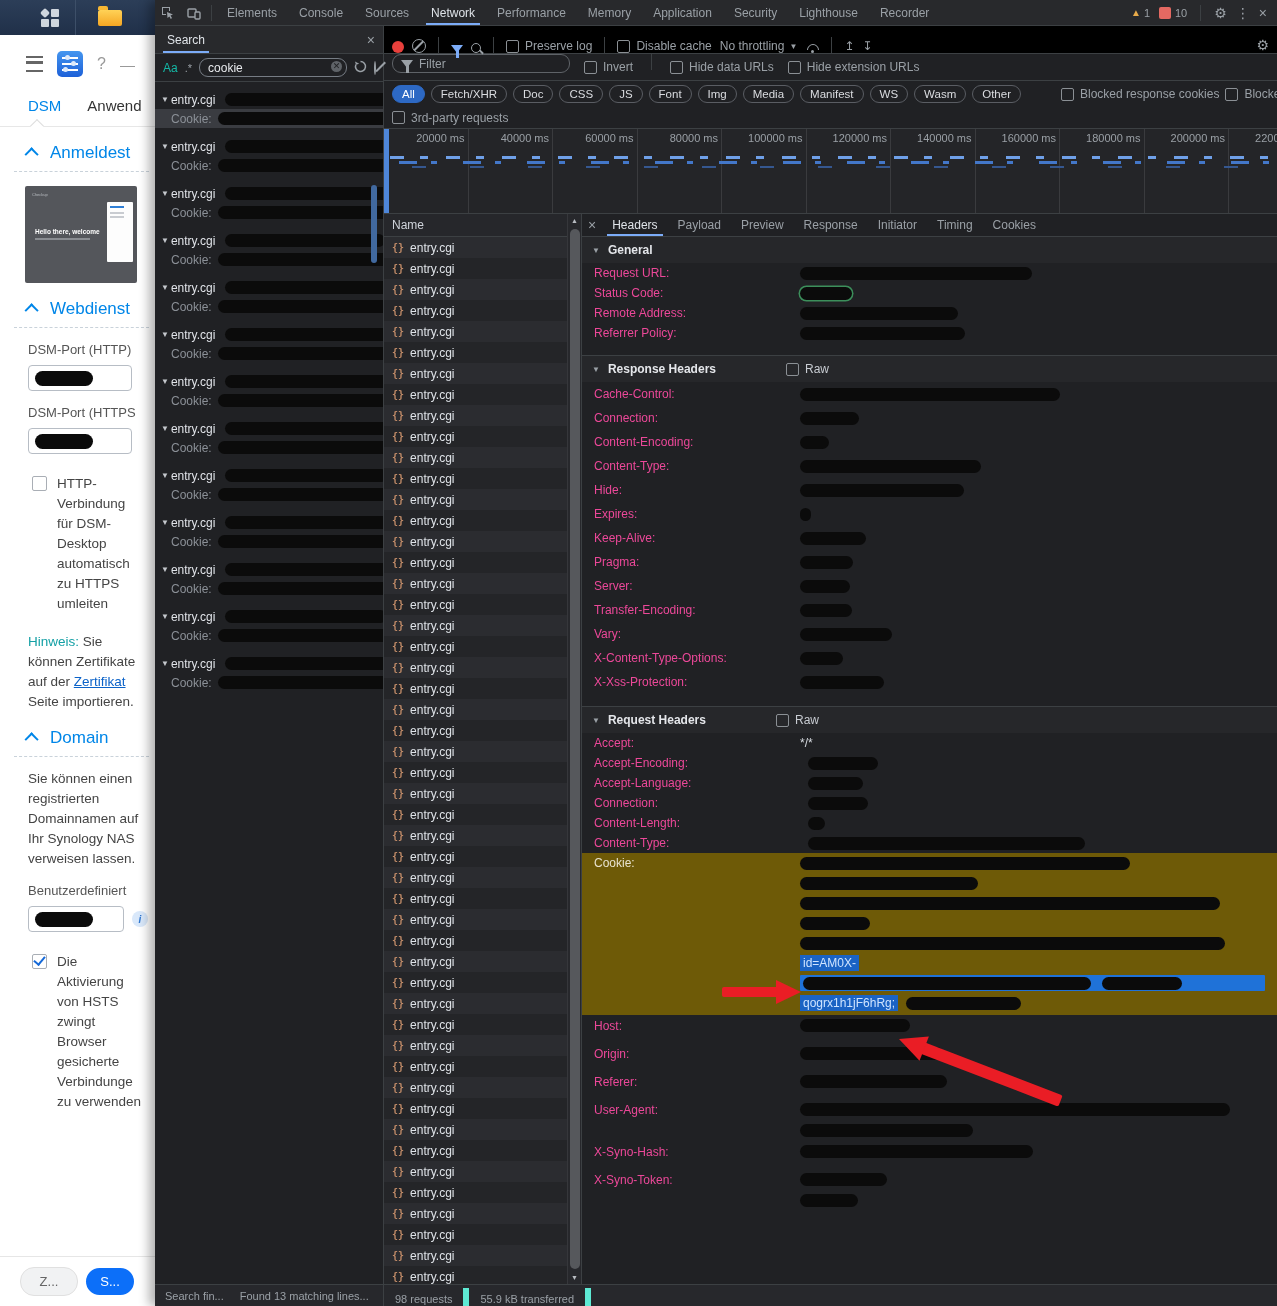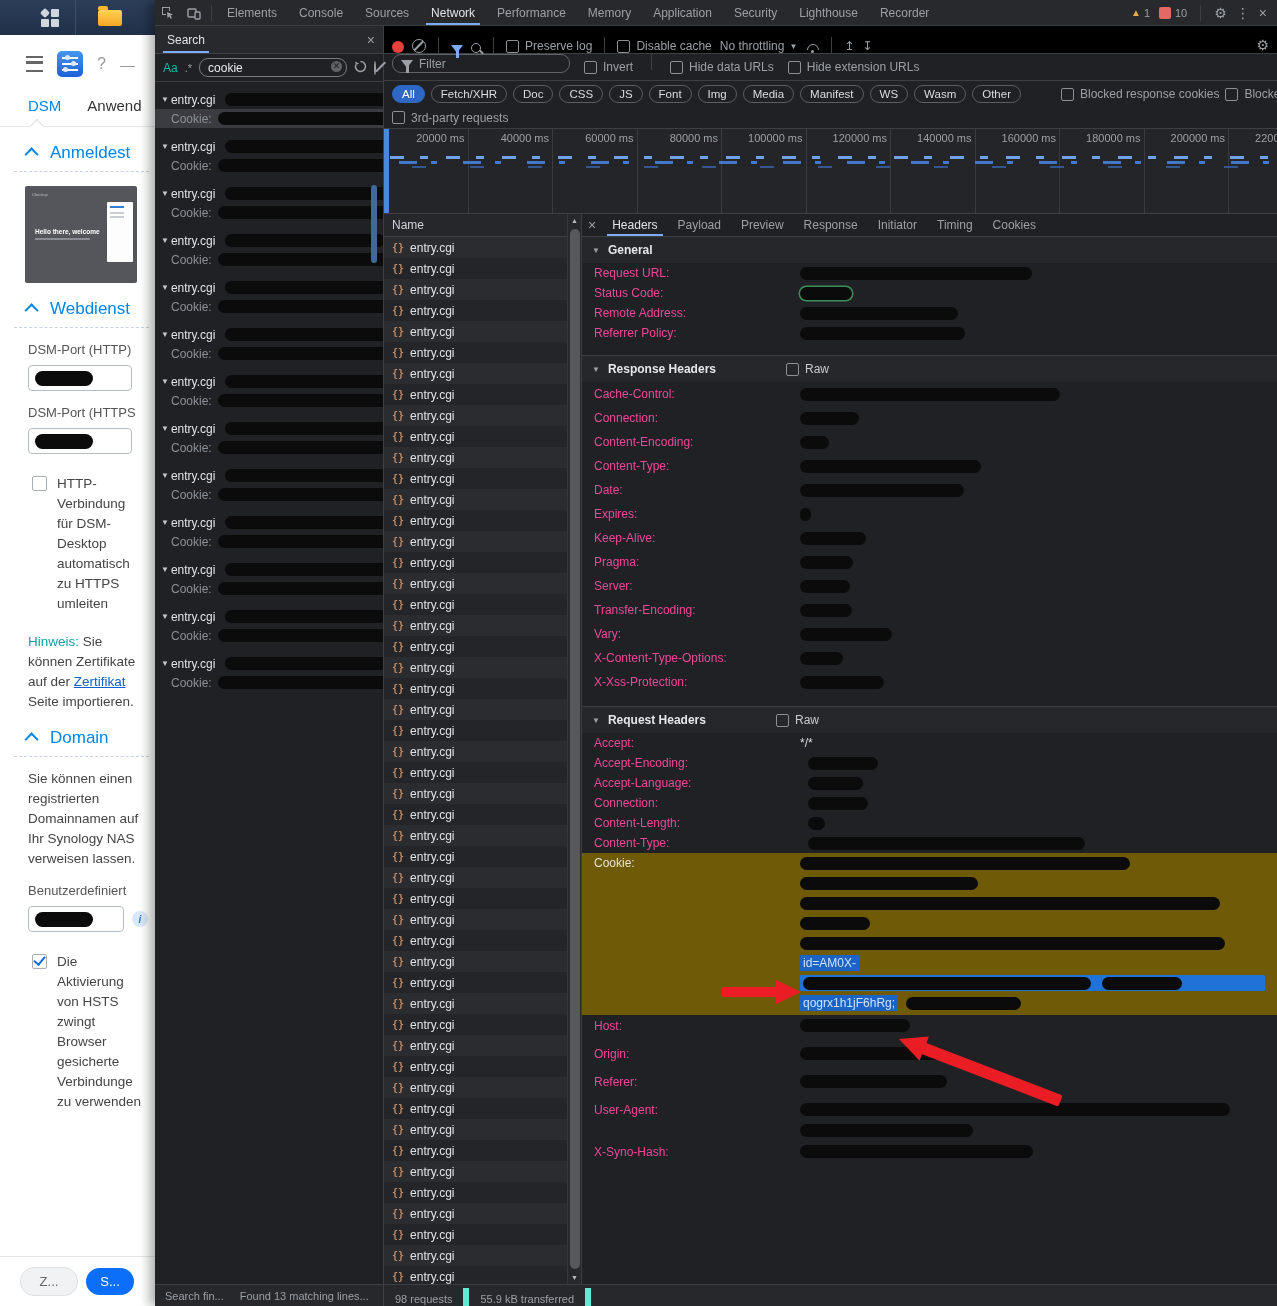--- a/index.html
+++ b/index.html
@@ -887,21 +887,21 @@
                       <span class="blob" style="width: 29px;"></span>
                     </span>
                 </div>
                   <div class="kv">
                   <span class="k">Content-Type:</span>
                   <span class="v">
                       <span class="blob" style="width: 181px;"></span>
                     </span>
                 </div>
                   <div class="kv">
-                  <span class="k">Date:</span>
+                  <span class="k">Hide:</span>
                   <span class="v">
                       <span class="blob" style="width: 164px;"></span>
                     </span>
                 </div>
                   <div class="kv">
                   <span class="k">Expires:</span>
                   <span class="v">
                       <span class="blob" style="width: 11px;"></span>
                     </span>
                 </div>
@@ -1086,20 +1086,27 @@
                       <span class="blob" style="width: 430px;"></span>
                       <span class="blob" style="width: 173px;"></span>
                     </span>
                 </div>
                   <div class="kv multi">
                   <span class="k">X-Syno-Hash:</span>
                   <span class="v">
                       <span class="blob" style="width: 233px;"></span>
                     </span>
                 </div>
+                  <div class="kv multi">
+                  <span class="k">X-Syno-Token:</span>
+                  <span class="v">
+                      <span class="blob" style="width: 87px;"></span>
+                      <span class="blob" style="width: 58px;"></span>
+                    </span>
+                </div>
                 </div>
             </div>
 
             <div class="arrow-h"></div>
             <div class="arrow-d"></div>
           </div>
         </div>
 
         <div class="nt-status">
           <span class="cell">98 requests</span>

